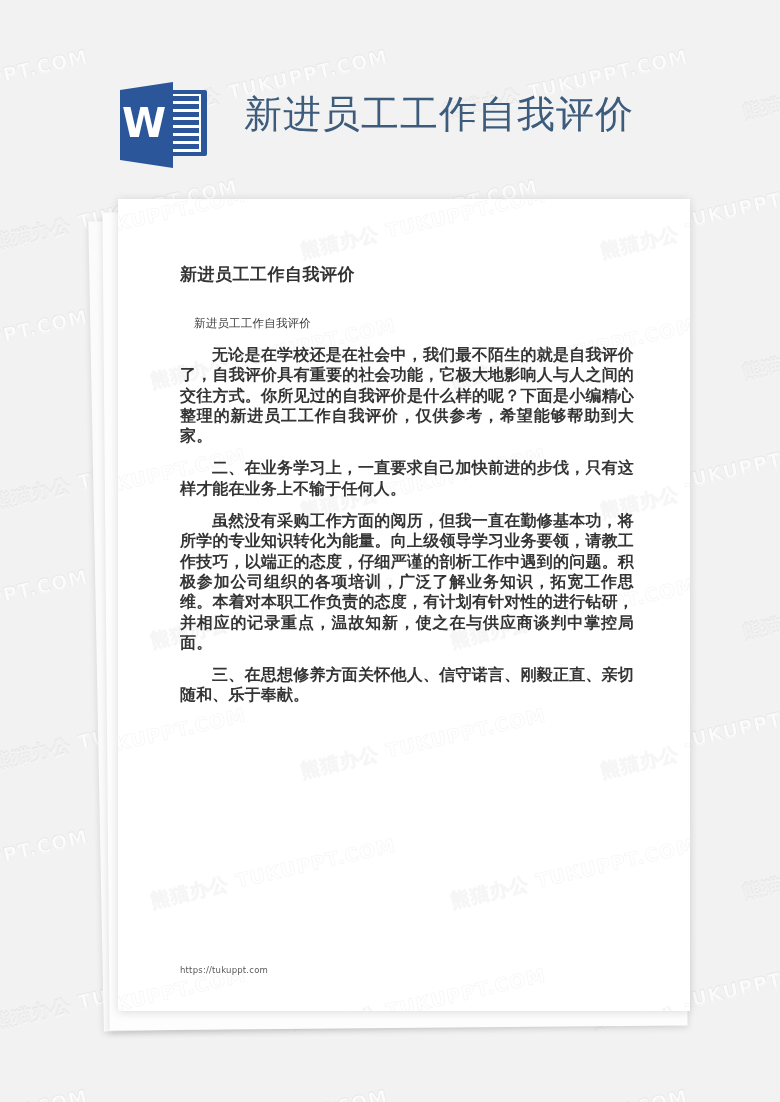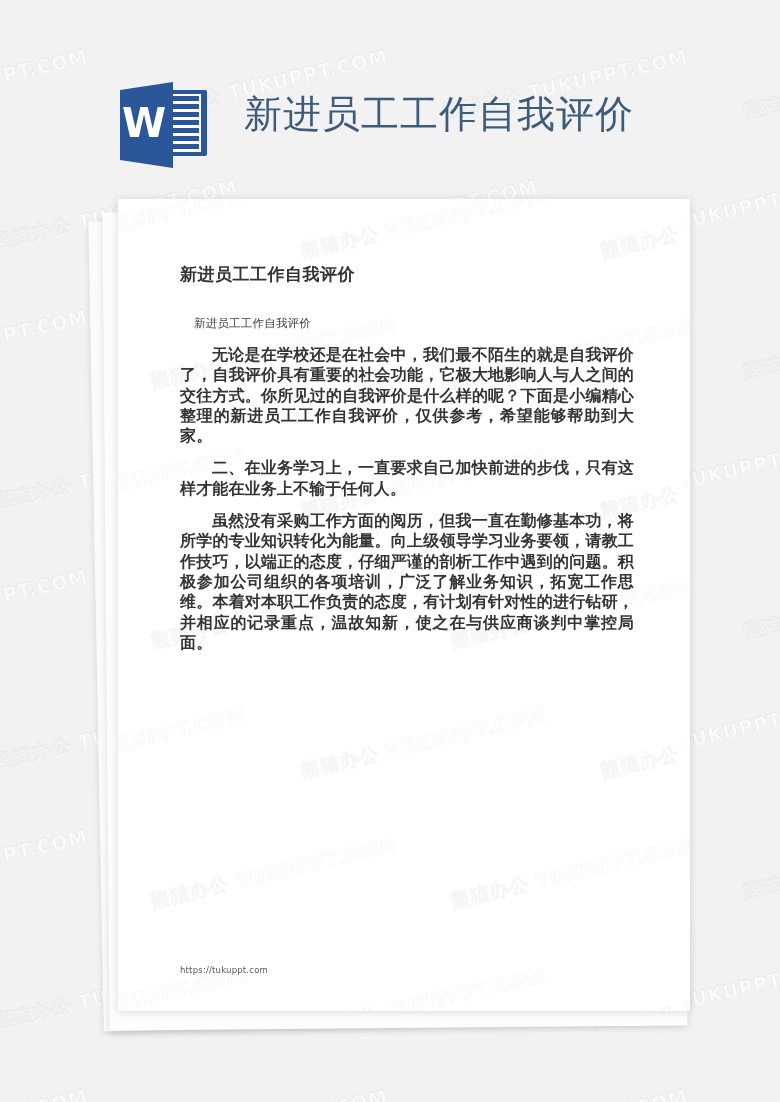--- a/index.html
+++ b/index.html
@@ -267,19 +267,20 @@
 
     <div id="doc-content">
 
       <h1 id="doc-title">新进员工工作自我评价</h1>
 
       <p id="doc-subtitle">新进员工工作自我评价</p>
 
       <p class="para">无论是在学校还是在社会中，我们最不陌生的就是自我评价了，自我评价具有重要的社会功能，它极大地影响人与人之间的交往方式。你所见过的自我评价是什么样的呢？下面是小编精心整理的新进员工工作自我评价，仅供参考，希望能够帮助到大家。</p>
       <p class="para">二、在业务学习上，一直要求自己加快前进的步伐，只有这样才能在业务上不输于任何人。</p>
       <p class="para">虽然没有采购工作方面的阅历，但我一直在勤修基本功，将所学的专业知识转化为能量。向上级领导学习业务要领，请教工作技巧，以端正的态度，仔细严谨的剖析工作中遇到的问题。积极参加公司组织的各项培训，广泛了解业务知识，拓宽工作思维。本着对本职工作负责的态度，有计划有针对性的进行钻研，并相应的记录重点，温故知新，使之在与供应商谈判中掌控局面。</p>
+      <p class="para">三、在思想修养方面关怀他人、信守诺言、刚毅正直、亲切随和、乐于奉献。</p>
 
     </div>
 
     <div id="doc-footer">https://tukuppt.com</div>
 
   </div>
 </div>
 
 </body></html>

